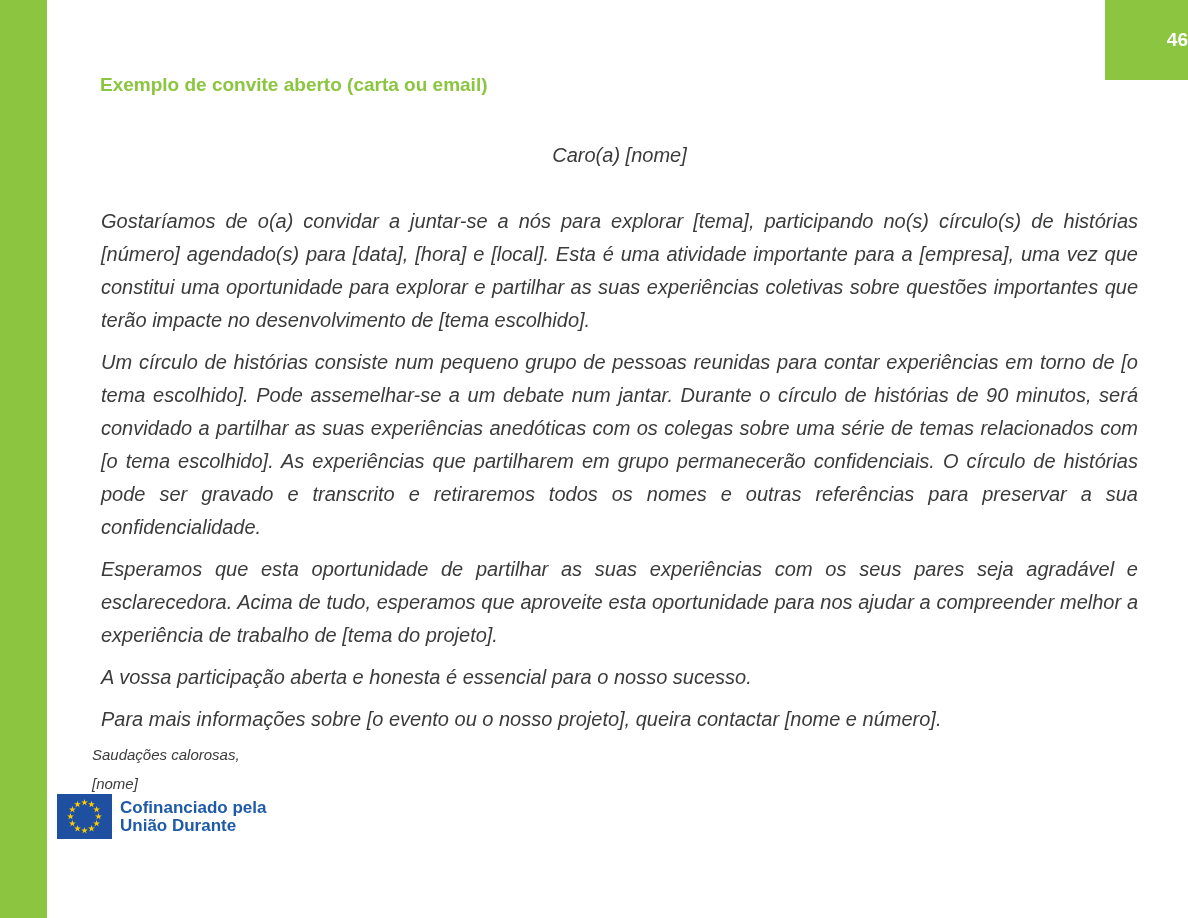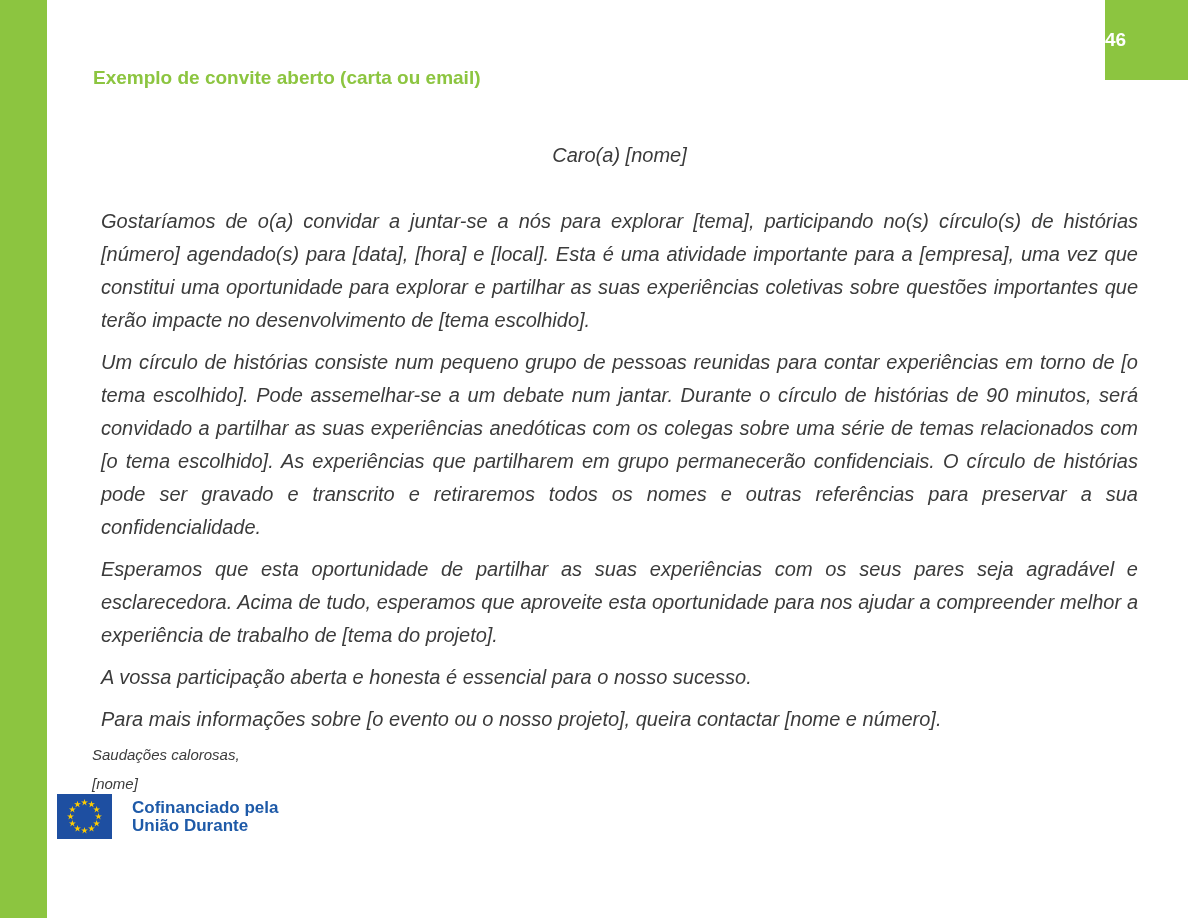--- a/index.html
+++ b/index.html
@@ -23,34 +23,34 @@
     position:absolute;
     left:0;top:0;
     width:47px;height:918px;
     background:var(--green);
   }
   .page-num{
     position:absolute;
     top:0;right:0;
     width:83px;height:80px;
     background:var(--green);
-    display:flex;align-items:center;justify-content:flex-start;
+    display:flex;align-items:center;justify-content:flex-end;
     color:#ffffff;
     font-weight:bold;
     font-size:19px;
   }
   .content{
     position:absolute;
     left:92px;top:0;
     width:1055px;
   }
   .doc-title{
     position:absolute;
     top:64px;left:0;width:1055px;
-    margin:1px;
+    margin:8px;
     color:var(--green);
     font-size:19px;
     font-weight:bold;
     line-height:26px;
   }
   .salutation{
     position:absolute;
     top:140px;left:0;width:1055px;
     color:var(--ink);
     font-style:italic;
@@ -83,21 +83,21 @@
     left:57px;top:794px;
     display:flex;
     align-items:center;
   }
   .eu-flag{
     width:55px;height:45px;
     display:block;
     flex:0 0 auto;
   }
   .eu-text{
-    margin-left:20px;
+    margin-left:8px;
     color:var(--eu-text);
     font-weight:bold;
     font-size:17px;
     line-height:18px;
     white-space:nowrap;
   }
 </style>
 </head>
 <body>
 

